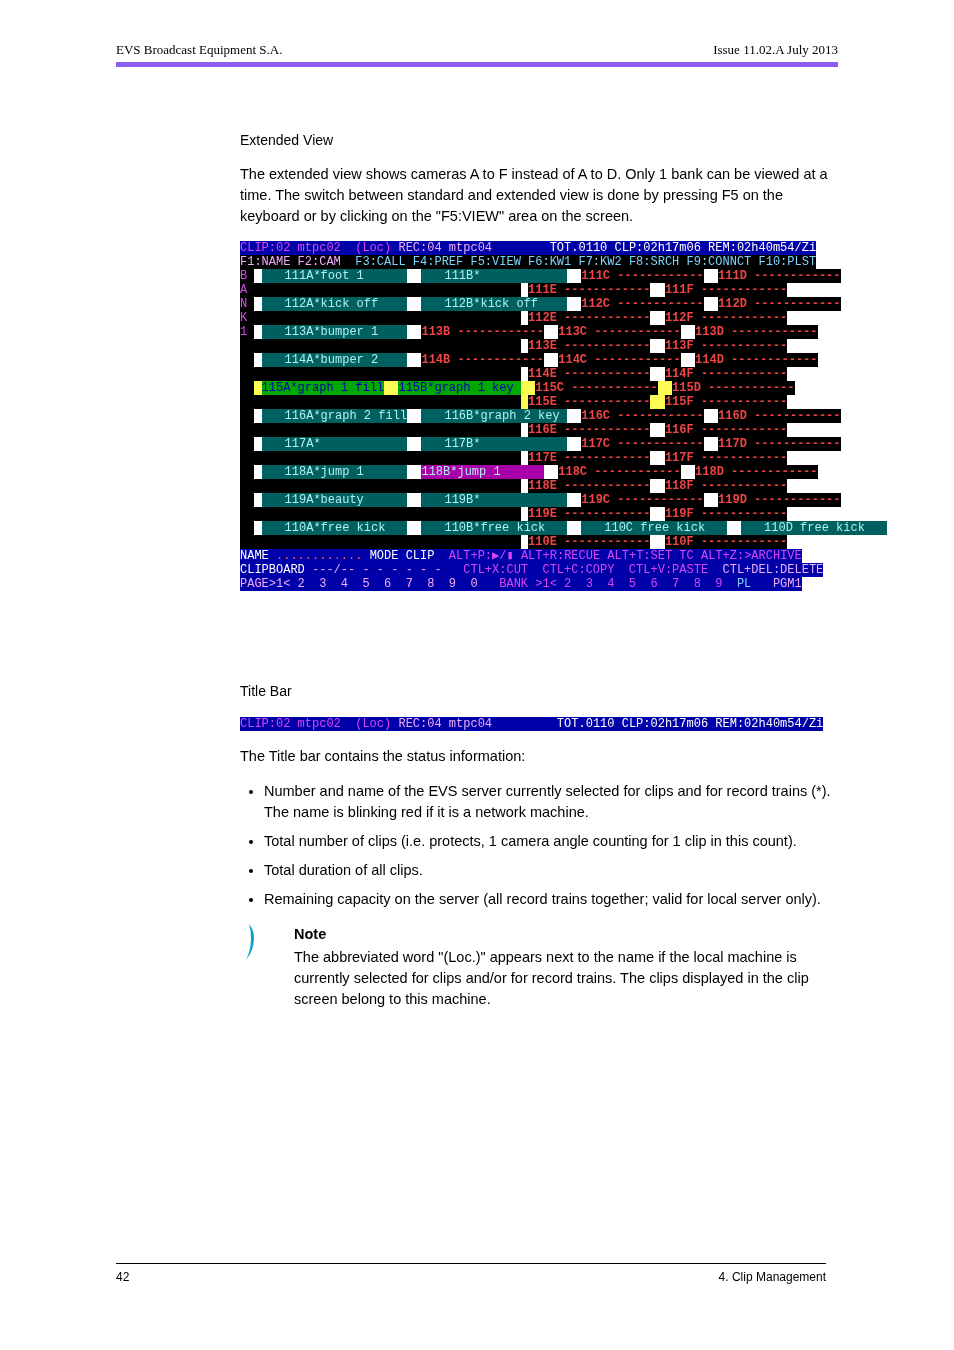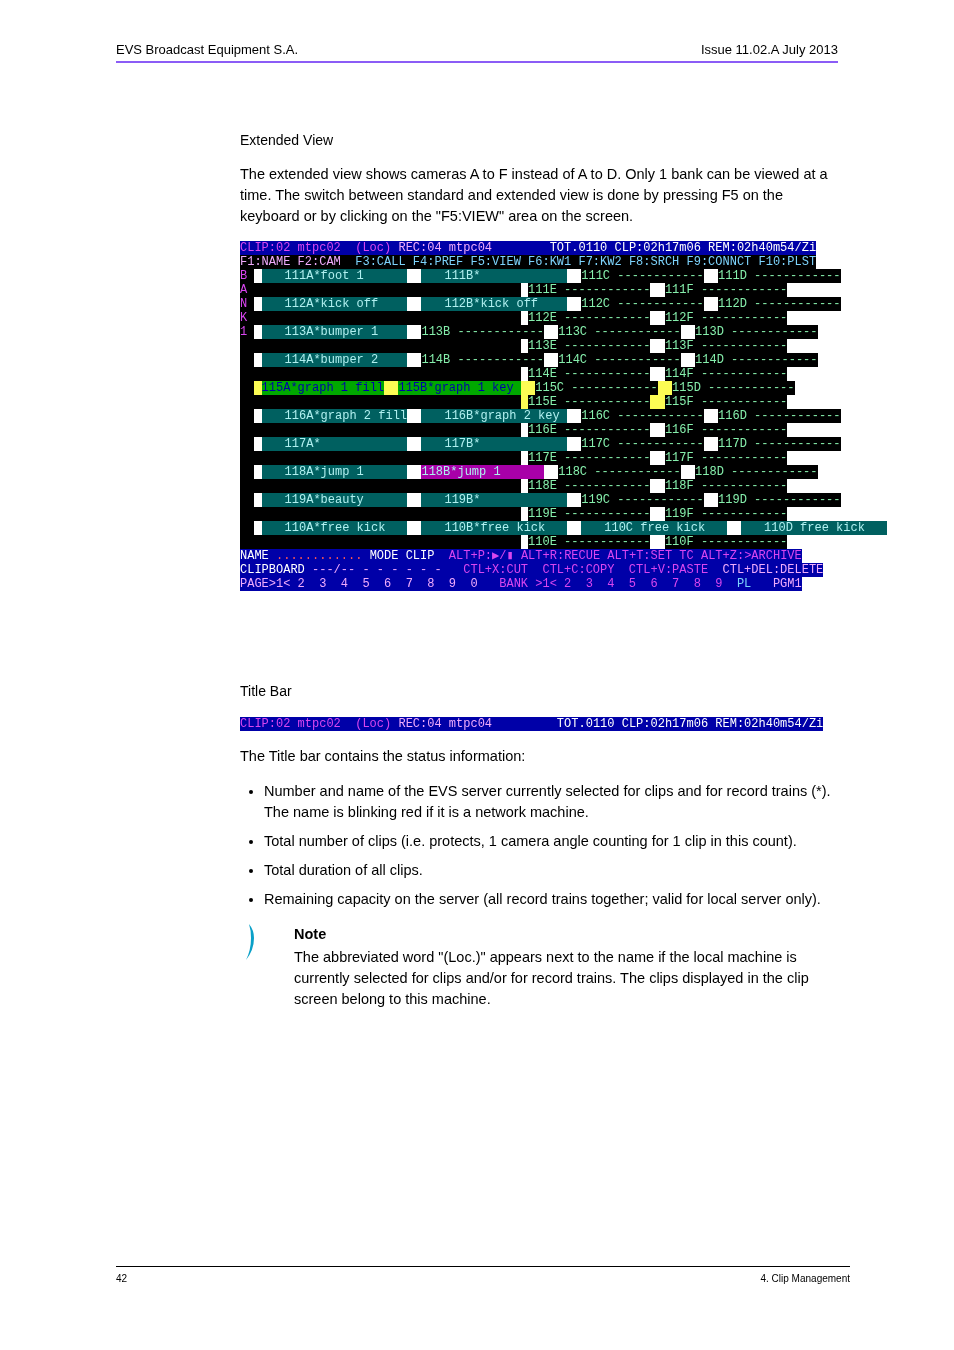--- a/index.html
+++ b/index.html
@@ -1,24 +1,24 @@
 <!DOCTYPE html>
 <html><head>
 <meta charset="utf-8">
 <style>
   html, body { margin:0; padding:0; background:#fff; }
   body { width:954px; min-height:1350px; font-family:Arial,Helvetica,sans-serif; color:#000; position:relative; }
 
   
-  .running-head { position:absolute; top:42px; left:116px; right:116px; border-bottom:2px solid #8b5cf6; font-size:13px; padding-bottom:4px; }
+  .running-head { position:absolute; top:42px; left:116px; right:116px; border-bottom:5px solid #8b5cf6; font-size:13px; padding-bottom:4px;font-family:Liberation Serif, serif; }
   .running-head .left { float:left; }
   .running-head .right { float:right; }
   .running-head::after { content:""; display:block; clear:both; }
 
-  .running-foot { position:absolute; bottom:66px; left:116px; right:104px; border-top:1px solid #000; font-size:10px; padding-top:6px; }
+  .running-foot { position:absolute; bottom:66px; left:116px; right:128px; border-top:1px solid #000; font-size:12px; padding-top:6px; }
   .running-foot .left { float:left; }
   .running-foot .right { float:right; }
   .running-foot::after { content:""; display:block; clear:both; }
 
   .content { position:absolute; top:130px; left:240px; width:600px; font-size:14.5px; line-height:1.45; }
 
   h2.section { font-size:14px; font-weight:normal; margin:0 0 14px 0; }
   p.body { margin:0 0 14px 0; }
 
   ul.body { margin:0 0 14px 0; padding-left:24px; }
@@ -35,21 +35,21 @@
   .term .row { height:14px; }
   .bg-blue   { background:#0000a8; }
   .bg-black  { background:#000; }
   .bg-green  { background:#00a800; }
   .bg-mag    { background:#a800a8; }
   .bg-yell   { background:#fcfc54; }
   .bg-teal-s { background:#006060;padding-left:23px; }
   .fg-white  { color:#fff; }
   .fg-cyan   { color:#d946ef; }
   .fg-yell   { color:#f0abfc; }
-  .fg-gray   { color:#86efac; }
+  .fg-gray   { color:#ef4444;font-weight:bold; }
   .fg-lcyan  { color:#b0f0f0; }
   .fg-grn    { color:#7dd3fc; }
   .fg-red    { color:#fc5454; }
   .fg-blue   { color:#0000a8; }
   .fg-black  { color:#000; }
 
   .term span { display:inline; }
 
   .gap40 { height:50px; }
 

